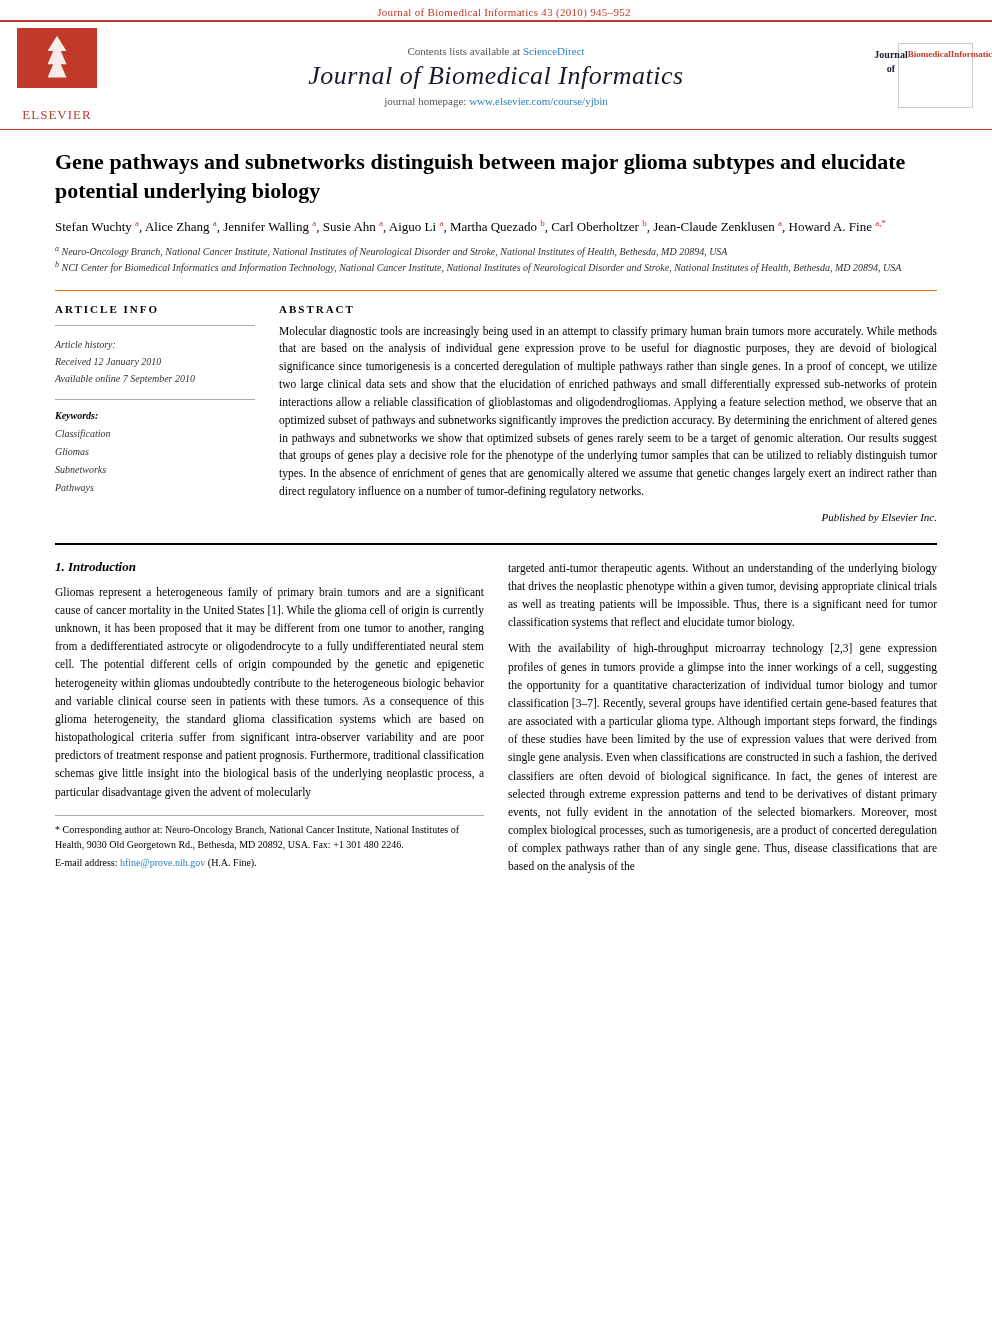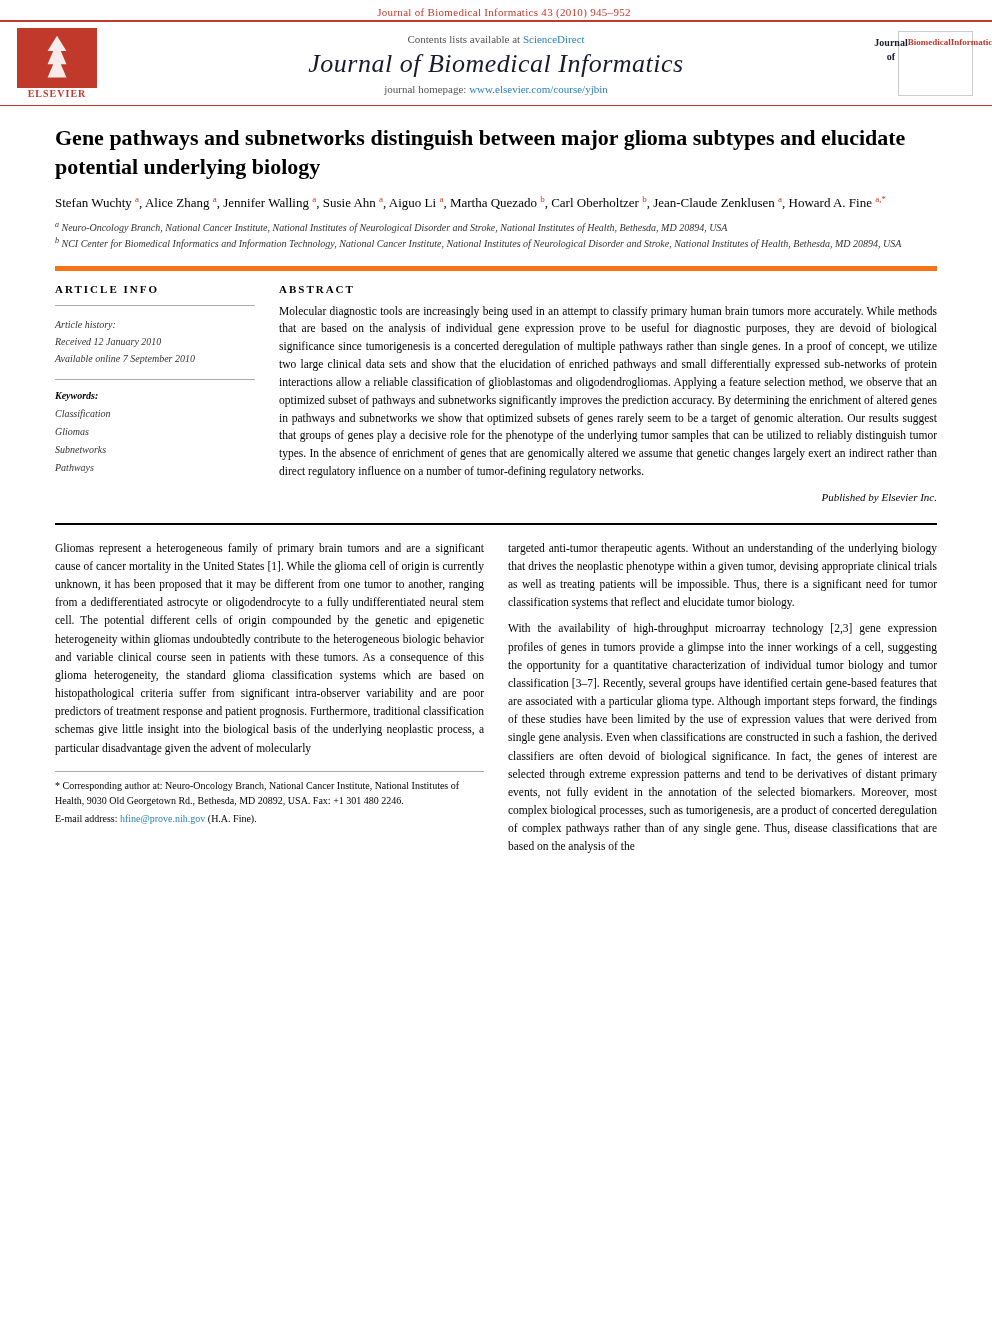--- a/index.html
+++ b/index.html
@@ -46,25 +46,25 @@
       text-align: center;
       line-height: 1.3;
       width: 80px;
       height: 60px;
       display: flex;
       flex-direction: column;
       justify-content: center;
     }
 
     .journal-header .elsevier-logo .elsevier-text {
-      font-size: 10px;
+      font-size: 13px;
       color: #c0392b;
-      font-weight: bold;
+      font-weight: normal;
       letter-spacing: 1px;
-      margin-top: 0;
+      margin-top: 19px;
     }
 
     .journal-center {
       flex: 1;
       text-align: center;
       padding: 0 20px;
     }
 
     .journal-center .contents-line {
       font-size: 11px;
@@ -155,21 +155,21 @@
     }
 
     .affiliations sup {
       font-size: 8px;
     }
 
     .two-col {
       display: flex;
       gap: 24px;
       margin-top: 10px;
-      border-top: 5px solid #f97316;
+      border-top: 1px solid #f97316;
       padding-top: 12px;
     }
 
     .left-col {
       width: 200px;
       flex-shrink: 0;
     }
 
     .right-col {
       flex: 1;
@@ -371,20 +371,24 @@
       <div class="section-head">ABSTRACT</div>
       <div class="abstract-text">Molecular diagnostic tools are increasingly being used in an attempt to classify primary human brain tumors more accurately. While methods that are based on the analysis of individual gene expression prove to be useful for diagnostic purposes, they are devoid of biological significance since tumorigenesis is a concerted deregulation of multiple pathways rather than single genes. In a proof of concept, we utilize two large clinical data sets and show that the elucidation of enriched pathways and small differentially expressed sub-networks of protein interactions allow a reliable classification of glioblastomas and oligodendrogliomas. Applying a feature selection method, we observe that an optimized subset of pathways and subnetworks significantly improves the prediction accuracy. By determining the enrichment of altered genes in pathways and subnetworks we show that optimized subsets of genes rarely seem to be a target of genomic alteration. Our results suggest that groups of genes play a decisive role for the phenotype of the underlying tumor samples that can be utilized to reliably distinguish tumor types. In the absence of enrichment of genes that are genomically altered we assume that genetic changes largely exert an indirect rather than direct regulatory influence on a number of tumor-defining regulatory networks.</div>
       <div class="published-by">Published by Elsevier Inc.</div>
     </div>
   </div>
 
   <div class="body-section">
     <div class="body-two-col">
 
       <div class="body-left">
+        <div class="section-title">
+          <span>1.</span>
+          <span>Introduction</span>
+        </div>
         <div class="body-text">
           Gliomas represent a heterogeneous family of primary brain tumors and are a significant cause of cancer mortality in the United States [1]. While the glioma cell of origin is currently unknown, it has been proposed that it may be different from one tumor to another, ranging from a dedifferentiated astrocyte or oligodendrocyte to a fully undifferentiated neural stem cell. The potential different cells of origin compounded by the genetic and epigenetic heterogeneity within gliomas undoubtedly contribute to the heterogeneous biologic behavior and variable clinical course seen in patients with these tumors. As a consequence of this glioma heterogeneity, the standard glioma classification systems which are based on histopathological criteria suffer from significant intra-observer variability and are poor predictors of treatment response and patient prognosis. Furthermore, traditional classification schemas give little insight into the biological basis of the underlying neoplastic process, a particular disadvantage given the advent of molecularly
         </div>
 
         <div class="footnote-section">
           <p>* Corresponding author at: Neuro-Oncology Branch, National Cancer Institute, National Institutes of Health, 9030 Old Georgetown Rd., Bethesda, MD 20892, USA. Fax: +1 301 480 2246.</p>
           <p>
             <span>E-mail address:</span>
             <a class="blue-link">hfine@prove.nih.gov</a>
             <span>(H.A. Fine).</span>

